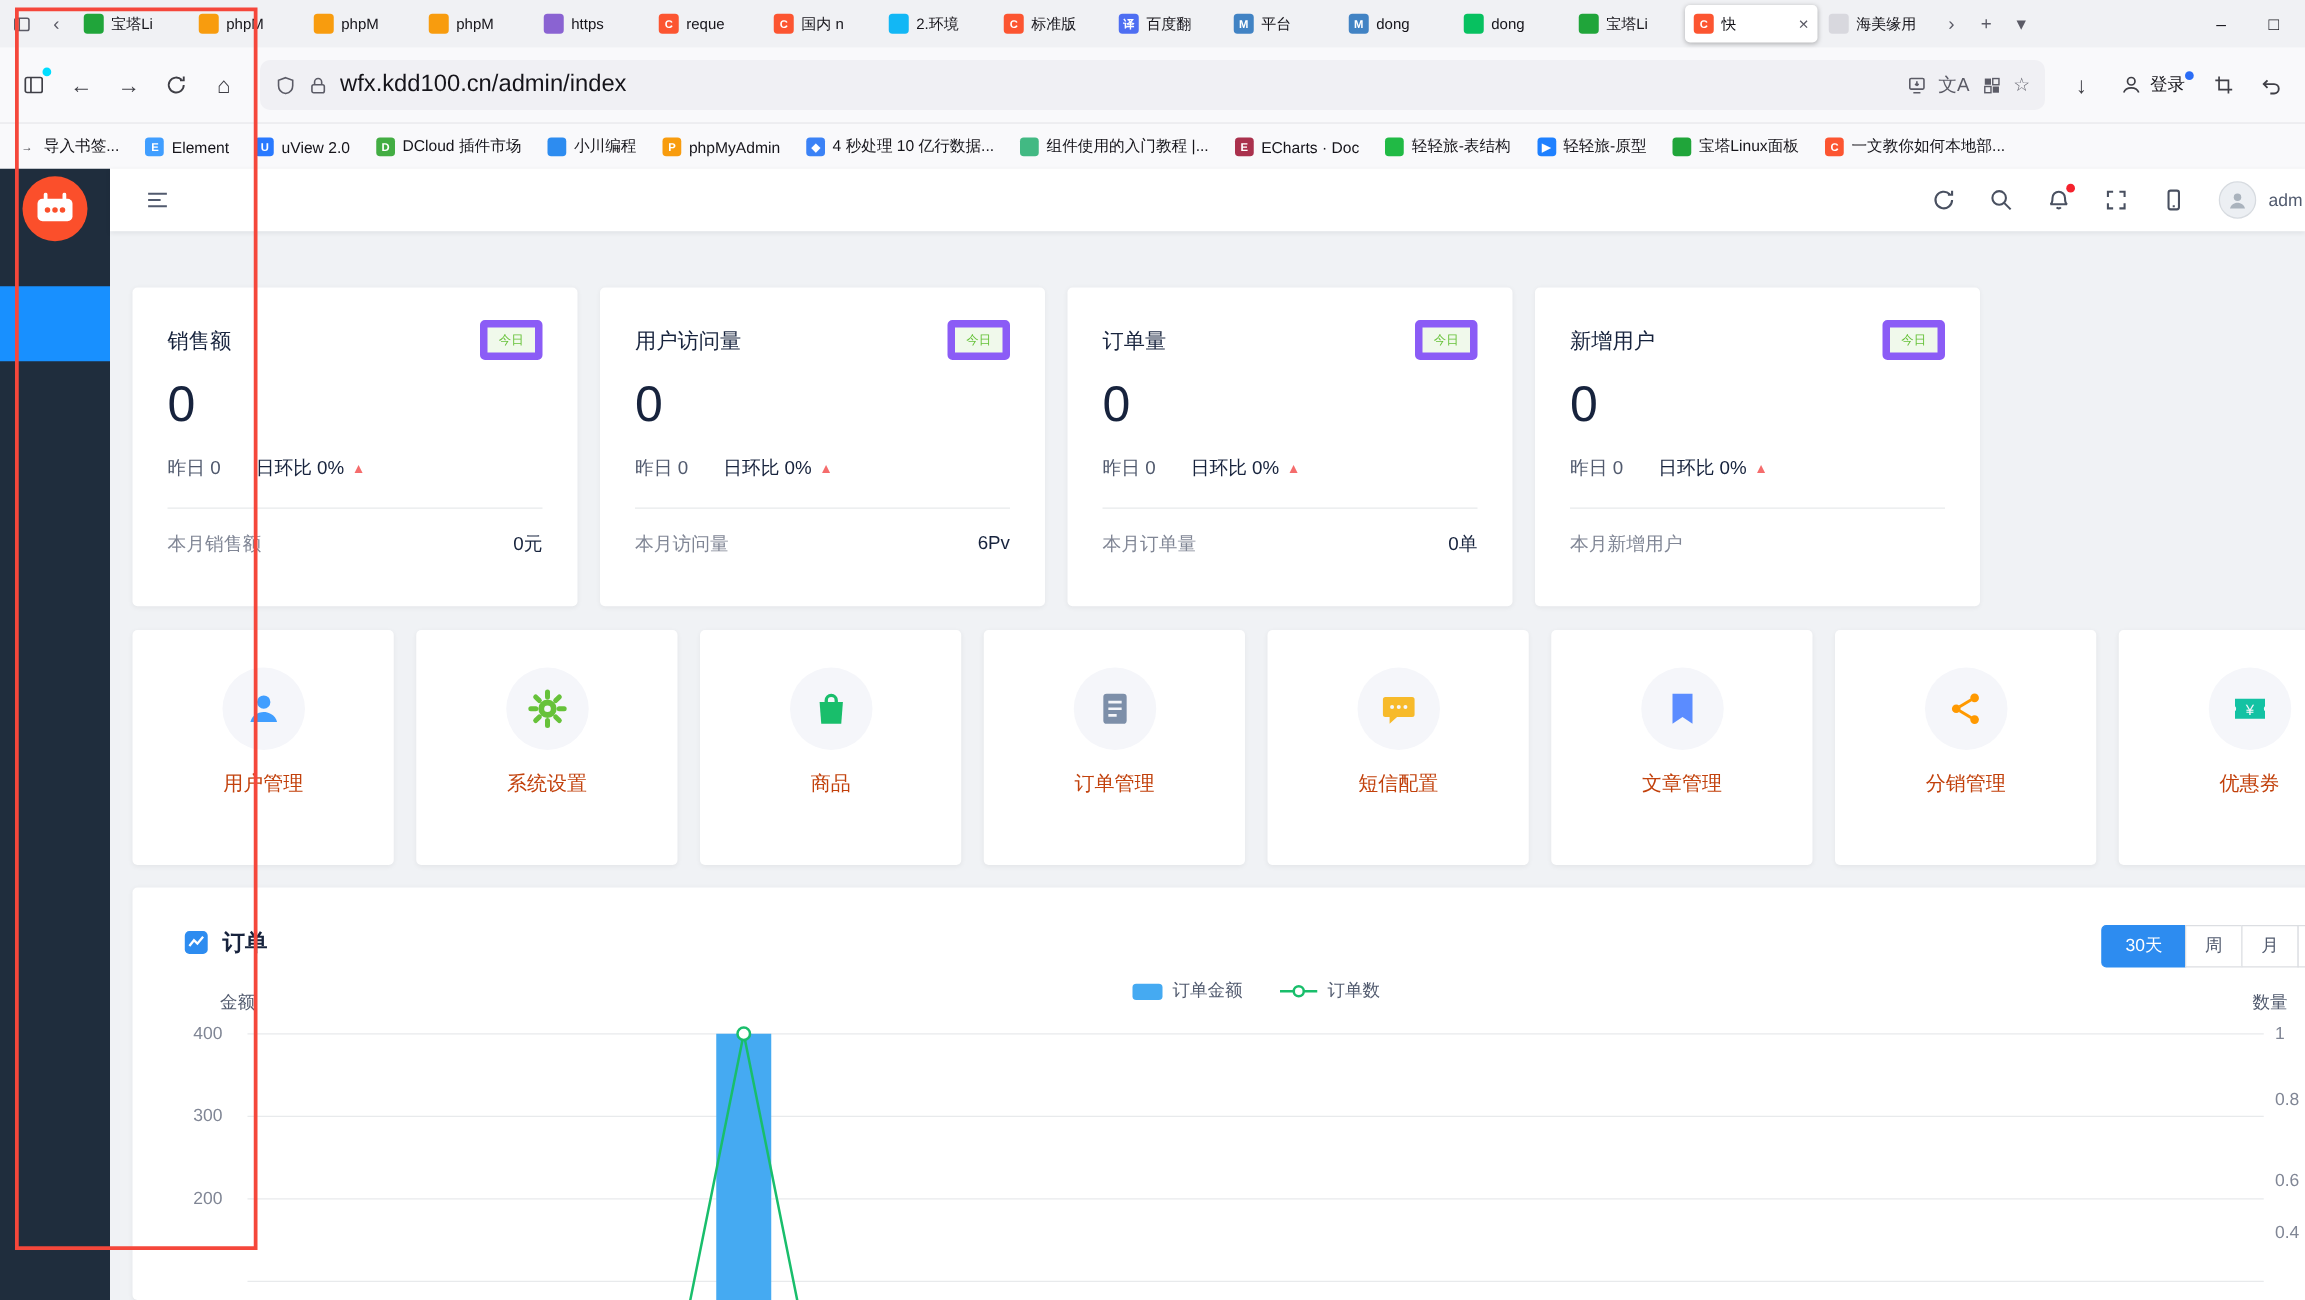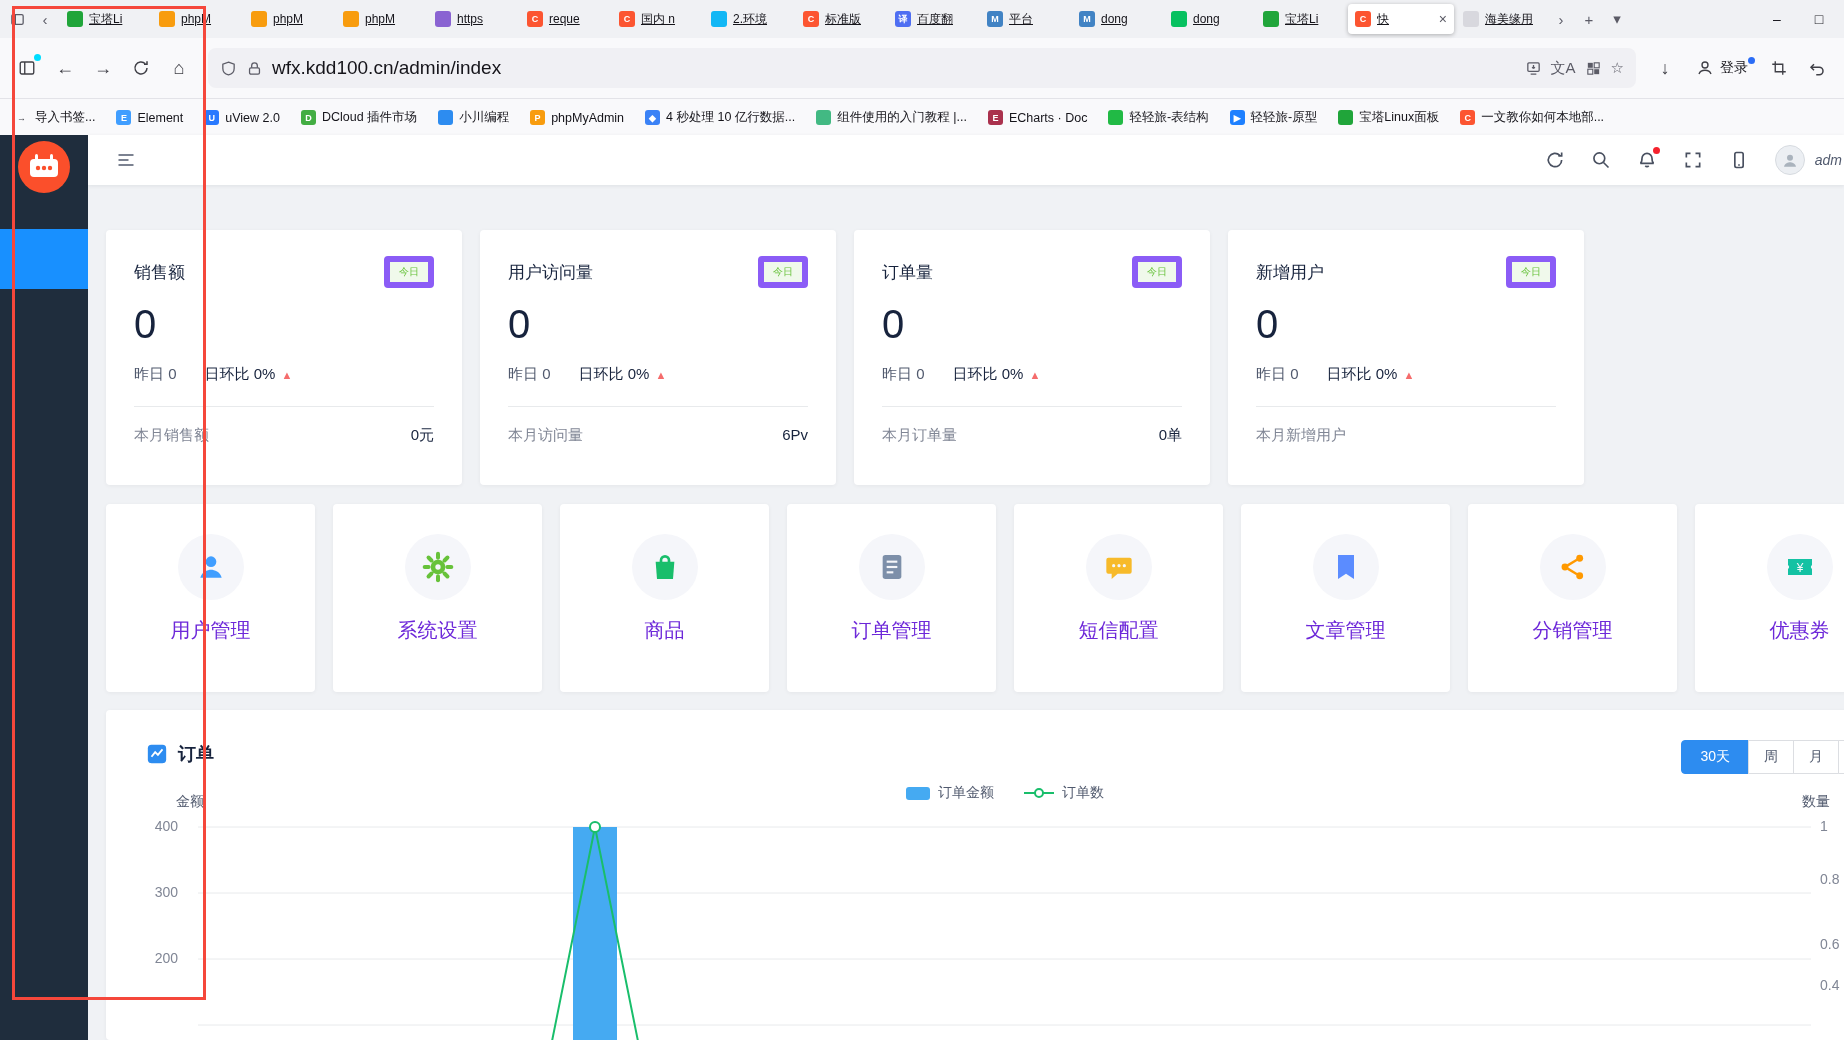--- a/index.html
+++ b/index.html
@@ -9,21 +9,21 @@
 
   
   .tabbar{height:38px;background:#f0f1f4;display:flex;align-items:center;padding:0 4px;gap:2px;}
   .tbtn{width:26px;height:26px;border-radius:4px;display:flex;align-items:center;justify-content:center;
         color:#5b5b66;font-size:15px;flex:none;}
   .tab{width:90px;height:30px;border-radius:4px;display:flex;align-items:center;gap:6px;padding:0 7px;
        font-size:12px;color:#15141a;flex:none;box-sizing:border-box;}
   .tab.active{background:#fff;box-shadow:0 1px 4px rgba(0,0,0,.28);width:106px;}
   .fav{width:16px;height:16px;border-radius:3px;color:#fff;font-size:9px;font-weight:bold;
        display:flex;align-items:center;justify-content:center;flex:none;overflow:hidden;}
-  .tab-label{white-space:nowrap;overflow:hidden;flex:1;text-decoration:underline;}
+  .tab-label{white-space:nowrap;overflow:hidden;flex:1;}
   .tab-close{font-size:14px;color:#5b5b66;flex:none;}
   .wctrls{margin-left:auto;display:flex;}
   .wbtn{width:42px;height:32px;display:flex;align-items:center;justify-content:center;font-size:14px;color:#1c1b22;}
 
   
   .toolbar{height:60px;background:#f9f9fb;border-bottom:1px solid #e3e3e8;display:flex;align-items:center;padding:0 10px;gap:4px;}
   .nbtn{width:34px;height:34px;border-radius:4px;display:flex;align-items:center;justify-content:center;
         font-size:18px;color:#3f3f46;flex:none;position:relative;}
   .nbtn svg{width:18px;height:18px;}
   .dot{position:absolute;width:7px;height:7px;border-radius:50%;top:3px;right:3px;}
@@ -47,21 +47,21 @@
 
   
   .app{position:absolute;top:135px;left:0;right:0;bottom:0;display:flex;}
   .sidebar{width:88px;background:#1f2d3d;flex:none;display:flex;flex-direction:column;align-items:center;}
   .logo{width:52px;height:52px;border-radius:50%;background:#fb4f2b;margin-top:6px;
         display:flex;align-items:center;justify-content:center;flex:none;}
   .side-active{width:88px;height:60px;background:#1890ff;margin-top:36px;}
   .main{flex:1;display:flex;flex-direction:column;min-width:0;}
   .app-header{height:73px;background:#fff;box-shadow:0 1px 4px rgba(0,21,41,.08);
               display:flex;align-items:center;padding-left:28px;position:relative;z-index:2;}
-  .hdr-right{margin-left:auto;display:flex;align-items:center;gap:26px;color:#495060;padding-right:2px;font-style:italic;}
+  .hdr-right{margin-left:auto;display:flex;align-items:center;gap:26px;color:#495060;padding-right:2px;}
   .hicon{position:relative;display:flex;align-items:center;justify-content:center;}
   .hicon svg{width:20px;height:20px;}
   .hdr-avatar{width:28px;height:28px;border-radius:50%;background:#eceff3;border:1px solid #d7dbe0;
               display:flex;align-items:center;justify-content:center;overflow:hidden;}
   .hdr-avatar svg{width:18px;height:18px;color:#aab3bd;}
   .hdr-user{font-size:14px;color:#515a6e;margin-left:-16px;white-space:nowrap;}
   .content{padding:45px 0 0 18px;}
 
   
   .stats-row{display:flex;gap:18px;width:1794px;}
@@ -79,21 +79,21 @@
   .foot-label{color:#808695;}
   .foot-value{color:#17233d;}
 
   
   .quick-row{display:flex;gap:18px;width:1798px;margin-top:19px;}
   .quick-card{width:209px;height:188px;background:#fff;border-radius:4px;flex:none;
               display:flex;flex-direction:column;align-items:center;box-shadow:0 1px 4px rgba(0,0,0,.05);}
   .quick-circle{width:66px;height:66px;border-radius:50%;background:#f5f6fa;margin-top:30px;
                 display:flex;align-items:center;justify-content:center;}
   .quick-circle svg{width:32px;height:32px;}
-  .quick-label{margin-top:17px;font-size:20px;color:#6d28d9;}
+  .quick-label{margin-top:17px;font-size:16px;color:#c2410c;}
 
   
   .chart-card{width:1798px;height:330px;background:#fff;border-radius:4px;margin-top:18px;
               position:relative;overflow:hidden;box-shadow:0 1px 4px rgba(0,0,0,.05);}
   .chart-head{position:absolute;top:32px;left:40px;display:flex;align-items:center;gap:10px;}
   .chart-head svg{width:22px;height:22px;}
   .chart-title{font-size:18px;font-weight:bold;color:#17233d;}
   .range-group{position:absolute;top:30px;right:20px;display:flex;}
   .range-btn{padding:7px 15px;font-size:14px;border:1px solid #dcdee2;color:#515a6e;background:#fff;margin-left:-1px;}
   .range-btn:first-child{border-radius:4px 0 0 4px;padding:7px 18px;}

